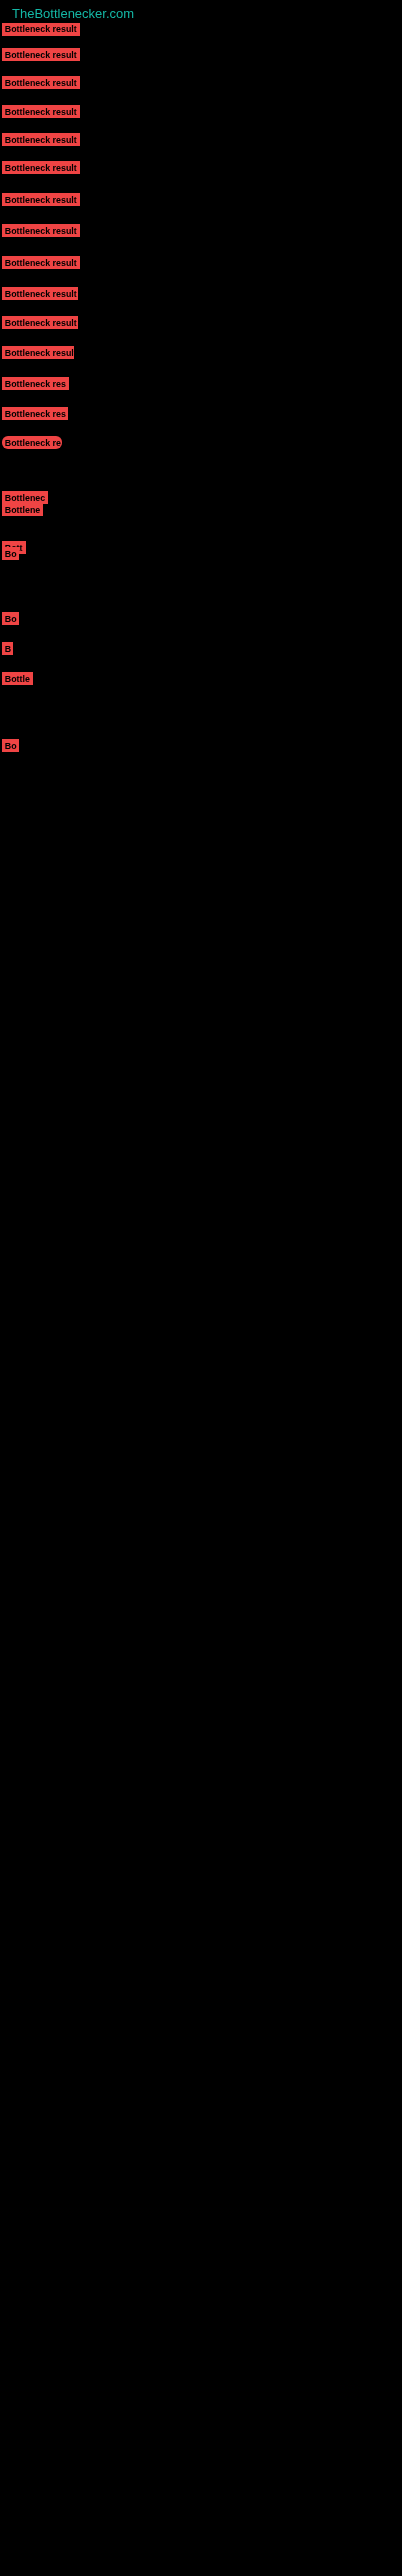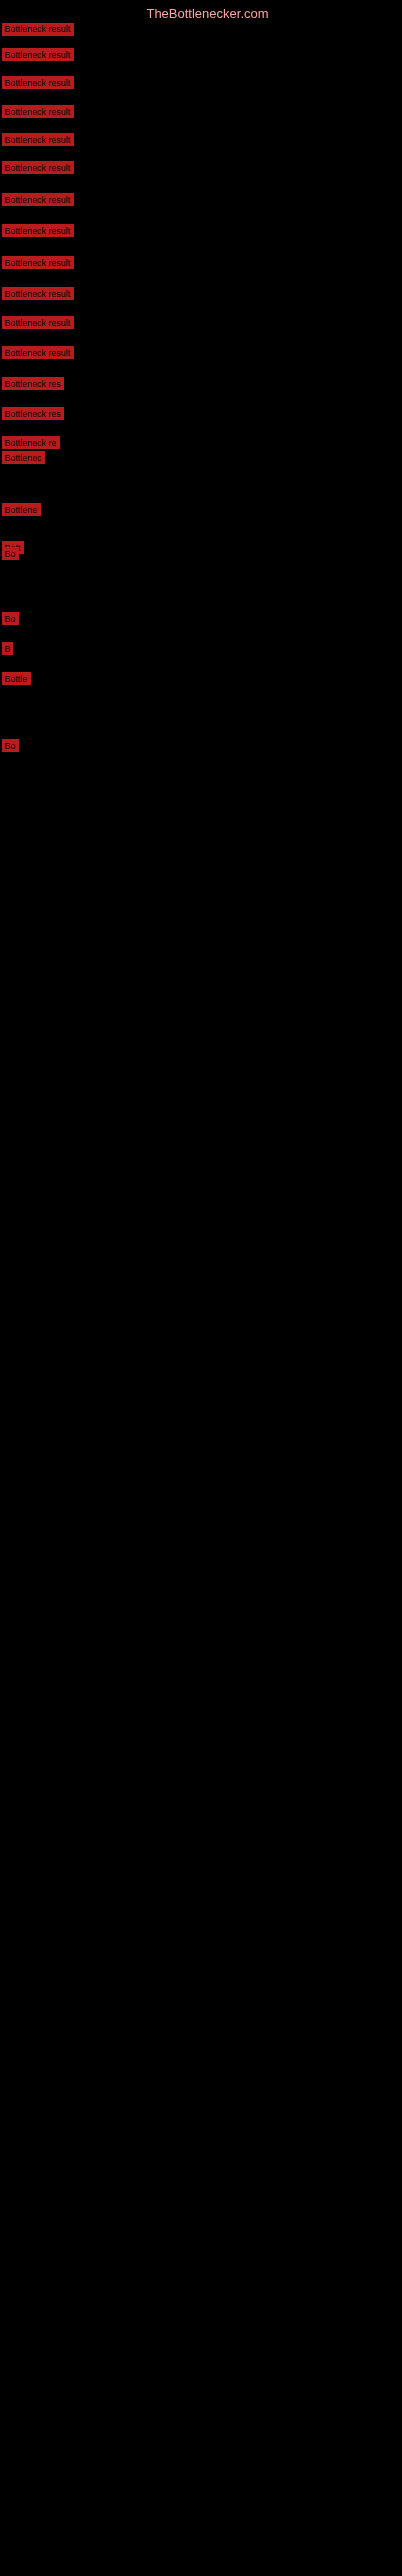--- a/index.html
+++ b/index.html
@@ -10,35 +10,35 @@
 
     body {
       background-color: #000000;
       width: 403px;
       min-height: 2576px;
       font-family: Arial, sans-serif;
       position: relative;
     }
 
     .site-title {
-      text-align: center;
-      color: #fca5a5;
+      text-align: left;
+      color: #14b8a6;
       font-size: 13px;
       padding: 4.8px 0;
       position: absolute;
       top: 1.6px;
       left: 12px;
       right: 0;
     }
 
     .bottleneck-label {
-      background-color: #b91c1c;
+      background-color: #ef4444;
       color: #000000;
       font-size: 8.9px;
-      font-weight: normal;
+      font-weight: bold;
       padding: 1.6px 3.2px;
       position: absolute;
       left: 1.6px;
       white-space: nowrap;
       overflow: hidden;
     }
   </style>
 </head>
 <body>
 
@@ -52,22 +52,22 @@
     <div class="bottleneck-label" style="top: 133px; max-width: 81px;">Bottleneck result</div>
     <div class="bottleneck-label" style="top: 161px; max-width: 81px;">Bottleneck result</div>
     <div class="bottleneck-label" style="top: 193px; max-width: 81px;">Bottleneck result</div>
     <div class="bottleneck-label" style="top: 224px; max-width: 81px;">Bottleneck result</div>
     <div class="bottleneck-label" style="top: 256px; max-width: 81px;">Bottleneck result</div>
     <div class="bottleneck-label" style="top: 287px; max-width: 76px;">Bottleneck result</div>
     <div class="bottleneck-label" style="top: 316px; max-width: 76px;">Bottleneck result</div>
     <div class="bottleneck-label" style="top: 346px; max-width: 72px;">Bottleneck result</div>
     <div class="bottleneck-label" style="top: 377px; max-width: 68px;">Bottleneck res</div>
     <div class="bottleneck-label" style="top: 407px; max-width: 66px;">Bottleneck res</div>
-    <div class="bottleneck-label" style="top: 436px; max-width: 60px;">Bottleneck re</div>
-    <div class="bottleneck-label" style="top: 451px; max-width: 48px;">Bottlenec</div>
+    <div class="bottleneck-label" style="top: 436px; max-width: 60px; border-radius: 6px;">Bottleneck re</div>
+    <div class="bottleneck-label" style="top: 491px; max-width: 48px;">Bottlenec</div>
     <div class="bottleneck-label" style="top: 493px; max-width: 28px; margin-top: 48px;">Bott</div>
     <div class="bottleneck-label" style="top: 503px; max-width: 44px;">Bottlene</div>
     <div class="bottleneck-label" style="top: 547px; max-width: 17.7px;">Bo</div>
     <div class="bottleneck-label" style="top: 612px; max-width: 17.7px;">Bo</div>
     <div class="bottleneck-label" style="top: 642px; max-width: 11.3px;">B</div>
     <div class="bottleneck-label" style="top: 672px; max-width: 34px;">Bottle</div>
     <div class="bottleneck-label" style="top: 739px; max-width: 17.7px;">Bo</div>
   </div>
 
 

